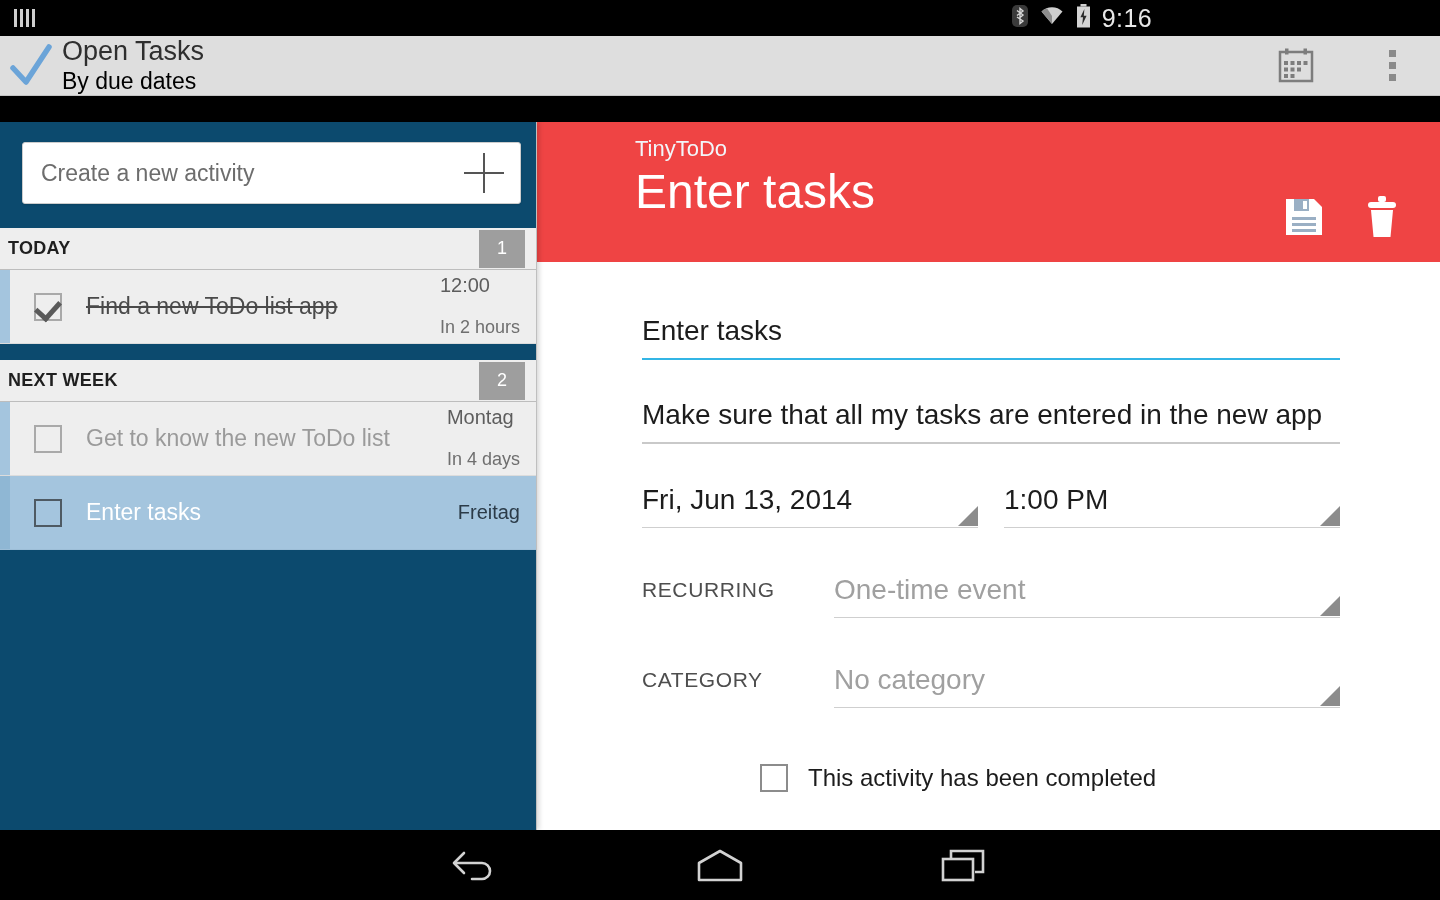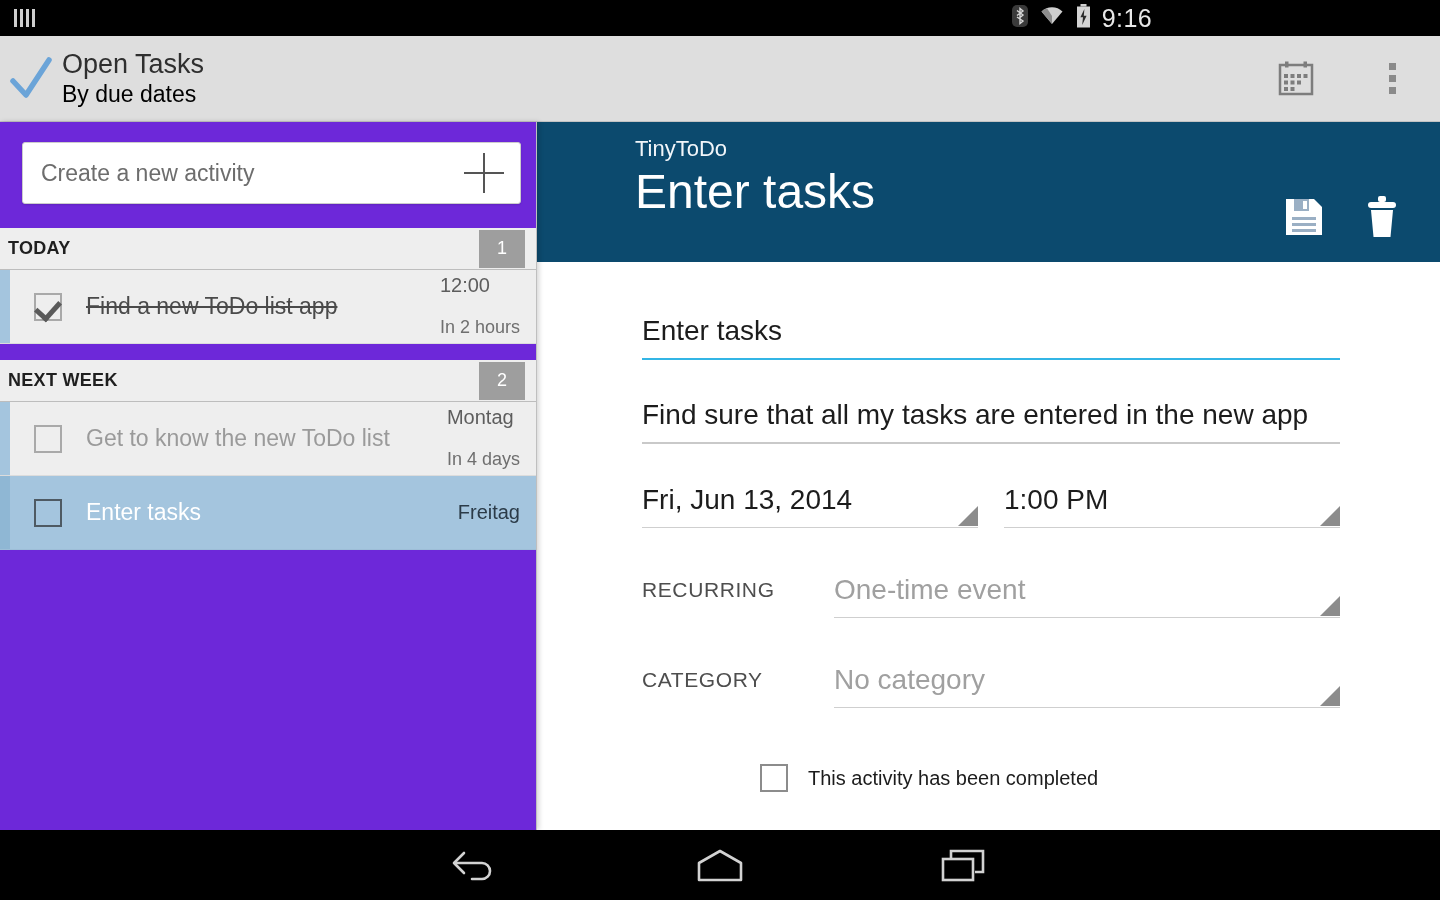--- a/index.html
+++ b/index.html
@@ -20,21 +20,21 @@
   .sb-bars { display: flex; gap: 3px; align-items: flex-end; }
   .sb-bars i { display: block; width: 3px; height: 18px; background: #cfcfcf; }
   .sb-right {
     margin-left: auto; display: flex; align-items: center;
     gap: 11px; padding-right: 16px;
   }
   .sb-clock { color: #e8e8e8; font-size: 25px; letter-spacing: .4px; }
 
   
   .actionbar {
-    position: absolute; top: 36px; left: 0; width: 1440px; height: 86px;
+    position: absolute; top: 36px; left: 0; width: 1440px; height: 60px;
     background: #dedede; border-bottom: 1px solid #c3c3c3;
     display: flex; align-items: center;
   }
   .ab-logo { width: 62px; display: flex; justify-content: center; align-items: center; }
   .ab-titles { display: flex; flex-direction: column; justify-content: center; }
   .ab-title { font-size: 27px; color: #2f2f2f; line-height: 1.12; }
   .ab-sub { font-size: 23px; color: #000000; line-height: 1.25; margin-top: 1px; }
   .ab-actions { margin-left: auto; display: flex; align-items: center; }
   .ab-btn {
     width: 96px; height: 86px;
@@ -45,21 +45,21 @@
 
   
   .content {
     position: absolute; top: 122px; left: 0; width: 1440px; height: 708px;
     display: flex; background: #fff;
   }
 
   
   .listpanel {
     position: relative; width: 537px; height: 708px;
-    background: #6d28d9; border-right: 1px solid #bfbfbf;
+    background: #0c4a6e; border-right: 1px solid #bfbfbf;
     box-shadow: 2px 0 5px rgba(0,0,0,.17);
     z-index: 2;
   }
   .newbox-wrap { padding: 20px 15px 0 22px; }
   .newbox {
     height: 62px; background: #fff; border: 1px solid #cccccc; border-radius: 3px;
     box-shadow: 0 1px 2px rgba(0,0,0,.13);
     display: flex; align-items: center; padding: 0 16px 0 18px;
   }
   .newbox-text { font-size: 23px; color: #6d6d6d; flex: 1; }
@@ -113,21 +113,21 @@
     margin-left: auto; margin-right: 16px; text-align: left;
     display: flex; flex-direction: column; justify-content: center;
   }
   .row-when { font-size: 20px; color: #5d5d5d; line-height: 1.15; }
   .row.selected .row-when { color: #2b3b48; }
   .row-rel { font-size: 18px; color: #6f6f6f; line-height: 1.2; margin-top: 20px; }
 
   
   .detail { flex: 1; height: 708px; background: #fff; display: flex; flex-direction: column; }
   .detail-head {
-    height: 140px; background: #0c4a6e; display: flex; align-items: flex-start;
+    height: 140px; background: #ef4444; display: flex; align-items: flex-start;
     padding: 14px 40px 0 98px; position: relative;
   }
   .dh-texts { display: flex; flex-direction: column; }
   .dh-app { font-size: 22px; color: #f2f6fa; line-height: 1.2; }
   .dh-title { font-size: 48px; color: #ffffff; line-height: 1.18; margin-top: 2px; }
   .dh-actions {
     margin-left: auto; display: flex; align-items: center;
     gap: 40px; padding-top: 60px;
   }
 
@@ -149,21 +149,21 @@
   }
   .labeled { display: flex; align-items: center; margin-top: 34px; }
   .f-label {
     width: 192px; font-size: 21px; color: #4e4e4e; letter-spacing: .6px; flex: none;
   }
   .spinner.muted { color: #a0a0a0; }
   .donerow { display: flex; align-items: center; margin-top: 56px; padding-left: 118px; }
   .bigbox {
     width: 28px; height: 28px; border: 2px solid #8c8c8c; background: #fff; flex: none;
   }
-  .donelabel { font-size: 20px; color: #1c1c1c; margin-left: 20px; }
+  .donelabel { font-size: 24px; color: #1c1c1c; margin-left: 20px; }
 
   
   .navbar {
     position: absolute; bottom: 0; left: 0; width: 1440px; height: 70px;
     background: #000; display: flex; align-items: center; justify-content: center;
   }
   .nav-btn { width: 244px; display: flex; align-items: center; justify-content: center; }
 </style>
 </head>
 <body>
@@ -312,21 +312,21 @@
               <rect x="4" y="6" width="28" height="6" rx="3" fill="#ffffff"></rect>
               <path d="M7 14 H29 L26.5 41 H9.5 Z" fill="#ffffff"></path>
             </svg>
           </span>
         </div>
       </div>
 
       <div class="form">
         <div class="f-input focused">Enter tasks</div>
 
-        <div class="f-input" style="margin-top:28px;">Find sure that all my tasks are entered in the new app</div>
+        <div class="f-input" style="margin-top:28px;">Make sure that all my tasks are entered in the new app</div>
 
         <div class="row2">
           <span class="spinner">Fri, Jun 13, 2014</span>
           <span class="spinner">1:00 PM</span>
         </div>
 
         <div class="labeled">
           <span class="f-label">RECURRING</span>
           <span class="spinner muted">One-time event</span>
         </div>

